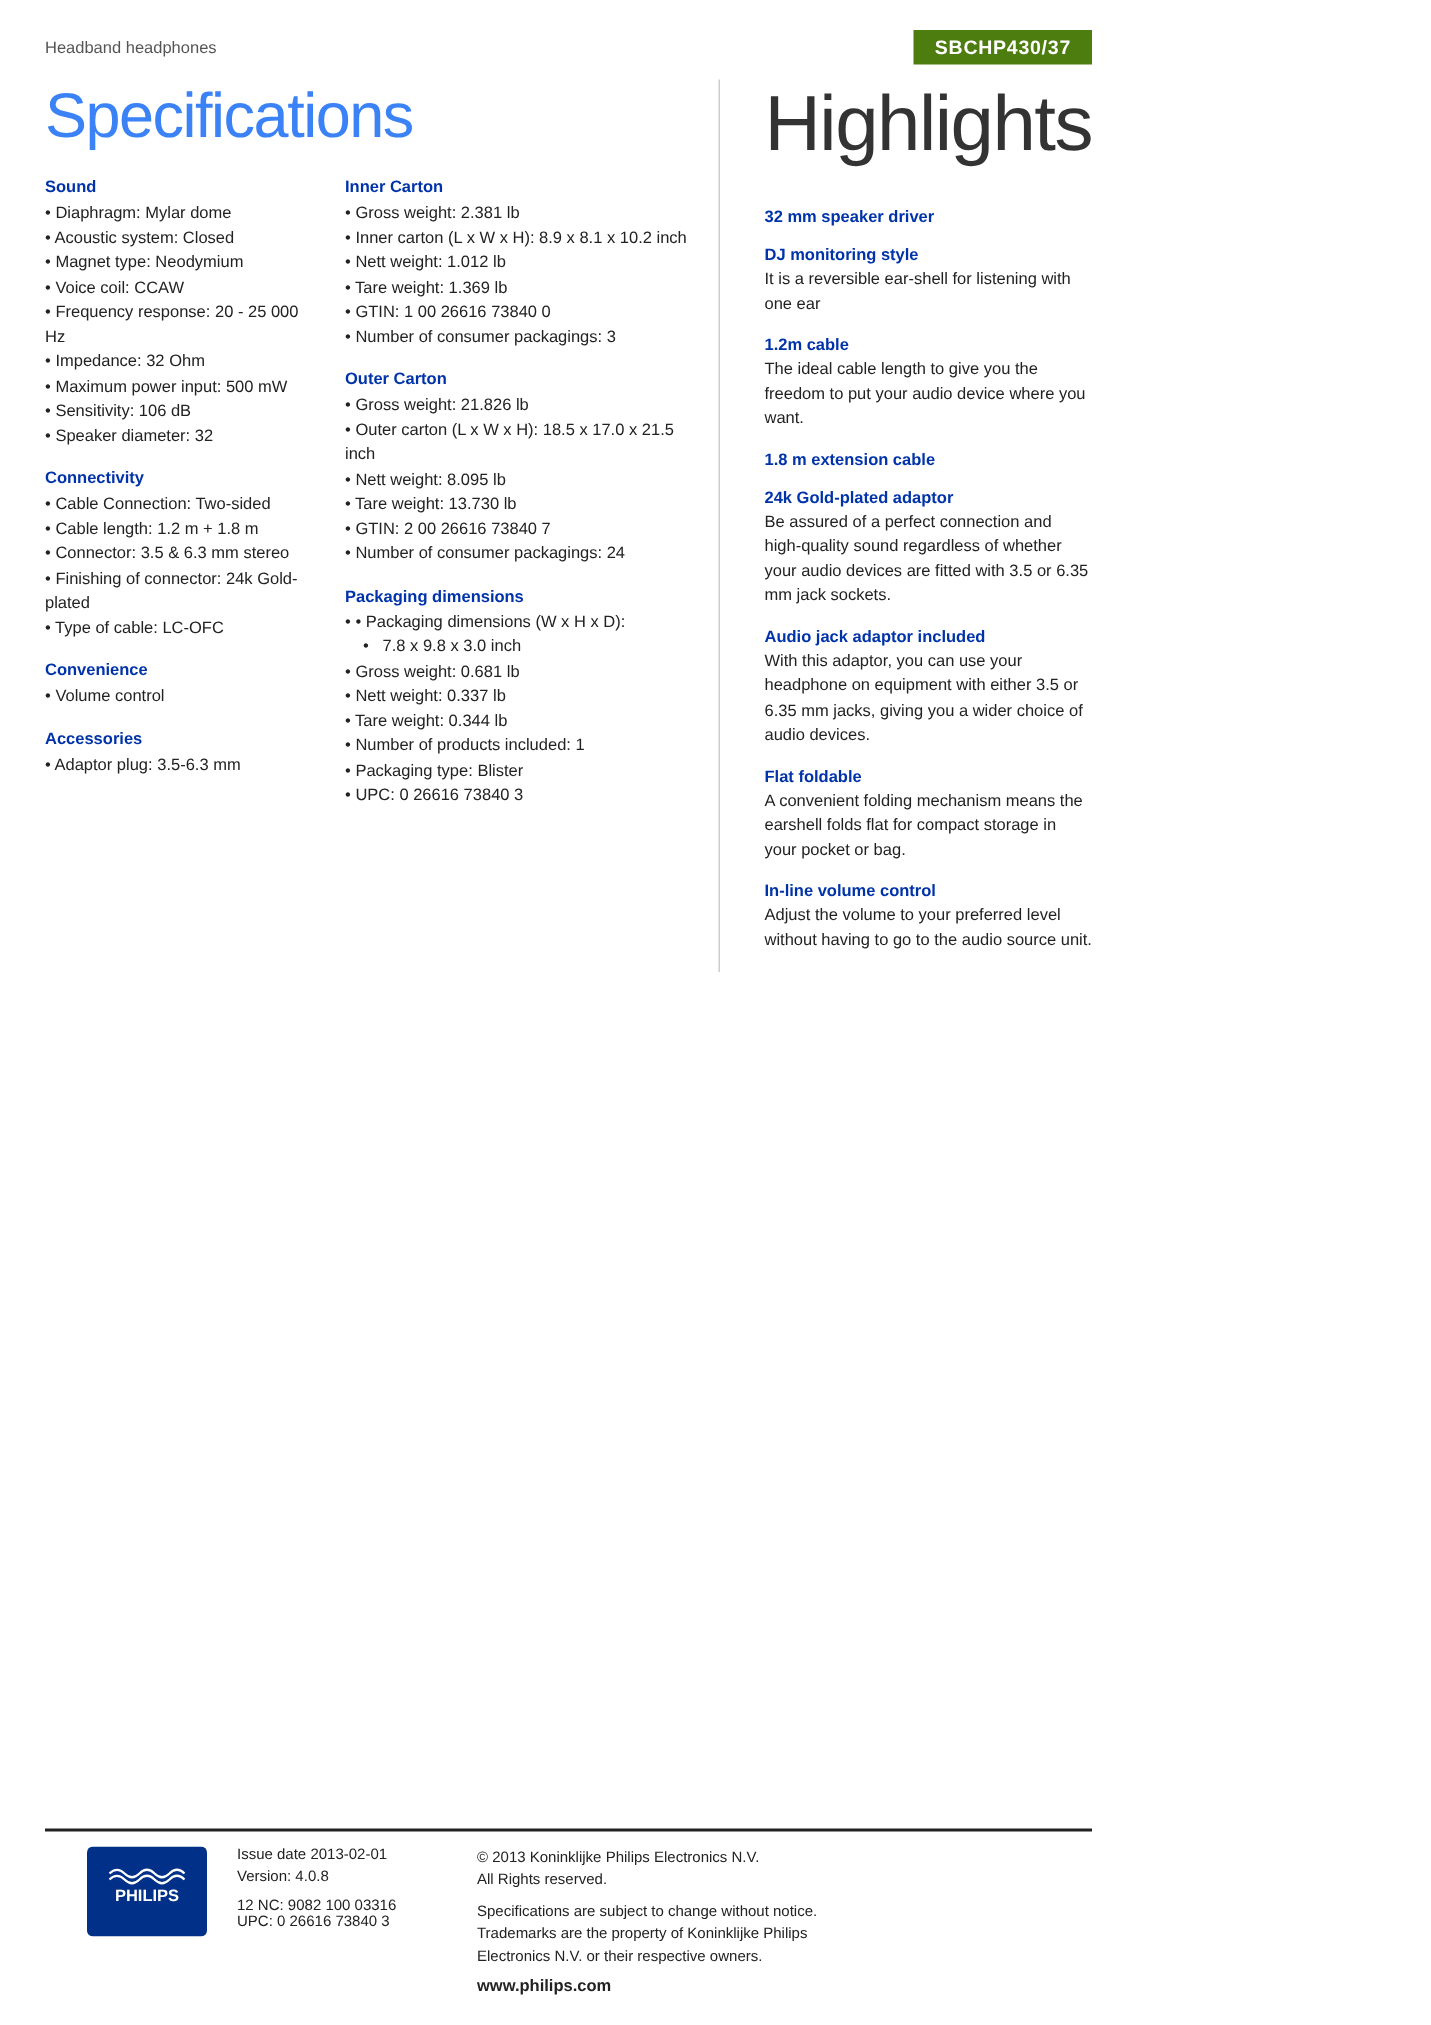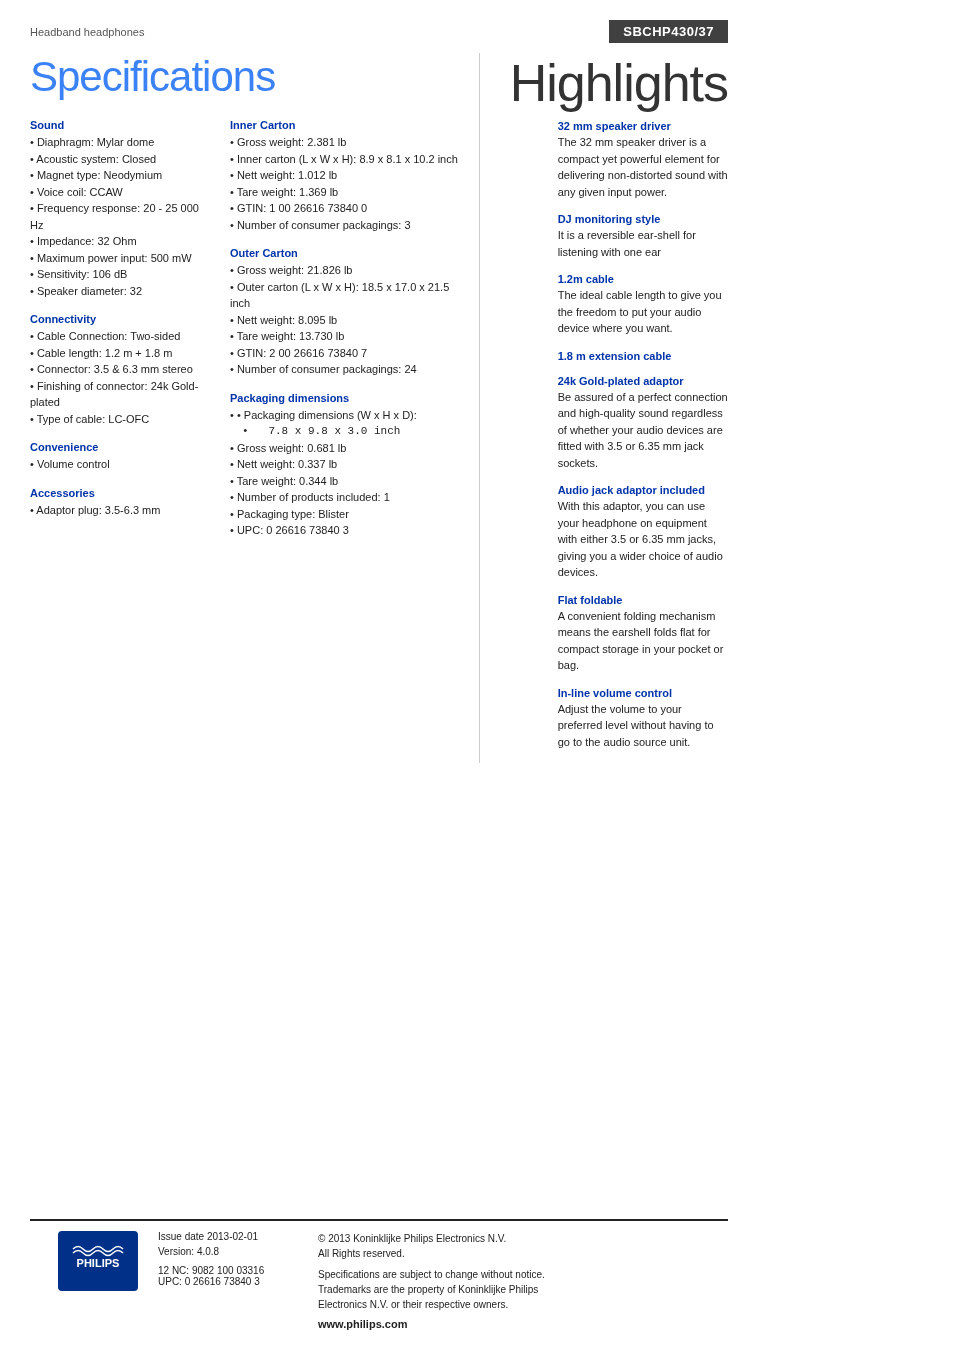--- a/index.html
+++ b/index.html
@@ -23,21 +23,21 @@
       display: flex;
       justify-content: space-between;
       align-items: center;
       margin-bottom: 10px;
     }
     .header-product-type {
       font-size: 11px;
       color: #555;
     }
     .header-model {
-      background: #404040;
+      background: #4d7c0f;
       color: #fff;
       font-size: 13px;
       font-weight: bold;
       padding: 4px 14px;
       letter-spacing: 0.5px;
     }
 
     
     .main-columns {
       display: flex;
@@ -61,21 +61,21 @@
       margin-bottom: 18px;
       font-family: Arial, Helvetica, sans-serif;
       letter-spacing: -1px;
     }
 
     
     .highlights-title {
       font-size: 52px;
       font-weight: normal;
       color: #333;
-      margin-bottom: 7px;
+      margin-bottom: 26px;
       font-family: Arial, Helvetica, sans-serif;
       letter-spacing: -1px;
     }
 
     
     .spec-section {
       margin-bottom: 14px;
     }
     .spec-section-title {
       font-size: 11px;
@@ -93,21 +93,20 @@
       color: #222;
       line-height: 1.5;
     }
     .spec-section ul li::before {
       content: "• ";
     }
 
     
     .highlight-item {
       margin-bottom: 13px;
-      margin-left: 48px;
     }
     .highlight-item-title {
       font-size: 11px;
       font-weight: bold;
       color: #0033aa;
       margin-bottom: 2px;
     }
     .highlight-item-desc {
       font-size: 11px;
       color: #222;
@@ -262,39 +261,38 @@
               <li>Tare weight: 13.730 lb</li>
               <li>GTIN: 2 00 26616 73840 7</li>
               <li>Number of consumer packagings: 24</li>
             </ul>
           </div>
 
           <div class="spec-section">
             <div class="spec-section-title">Packaging dimensions</div>
             <ul>
               <li style="list-style:none; padding-left:0;">• Packaging dimensions (W x H x D):</li>
-              <li style="list-style:none; padding-left:12px;font-family:Liberation Mono, monospace;">&nbsp;&nbsp;7.8 x 9.8 x 3.0 inch</li>
+              <li style="list-style:none; padding-left:12px;">&nbsp;&nbsp;7.8 x 9.8 x 3.0 inch</li>
               <li>Gross weight: 0.681 lb</li>
               <li>Nett weight: 0.337 lb</li>
               <li>Tare weight: 0.344 lb</li>
               <li>Number of products included: 1</li>
               <li>Packaging type: Blister</li>
               <li>UPC: 0 26616 73840 3</li>
             </ul>
           </div>
         </div>
       </div>
     </div>
 
     <div class="right-col">
       <div class="highlights-title">Highlights</div>
 
       <div class="highlight-item">
         <div class="highlight-item-title">32 mm speaker driver</div>
-        <div class="highlight-item-desc">The 32 mm speaker driver is a compact yet powerful element for delivering non-distorted sound with any given input power.</div>
       </div>
 
       <div class="highlight-item">
         <div class="highlight-item-title">DJ monitoring style</div>
         <div class="highlight-item-desc">It is a reversible ear-shell for listening with one ear</div>
       </div>
 
       <div class="highlight-item">
         <div class="highlight-item-title">1.2m cable</div>
         <div class="highlight-item-desc">The ideal cable length to give you the freedom to put your audio device where you want.</div>

